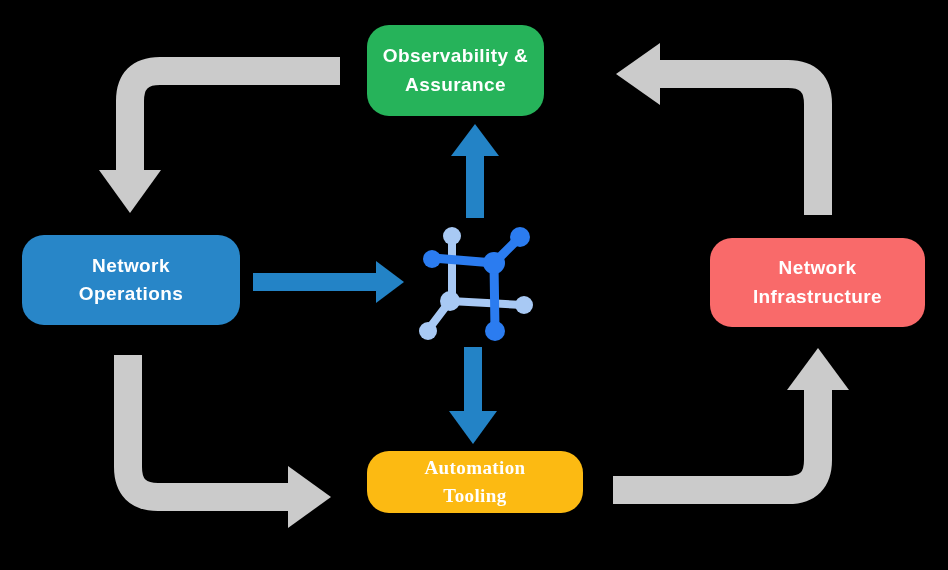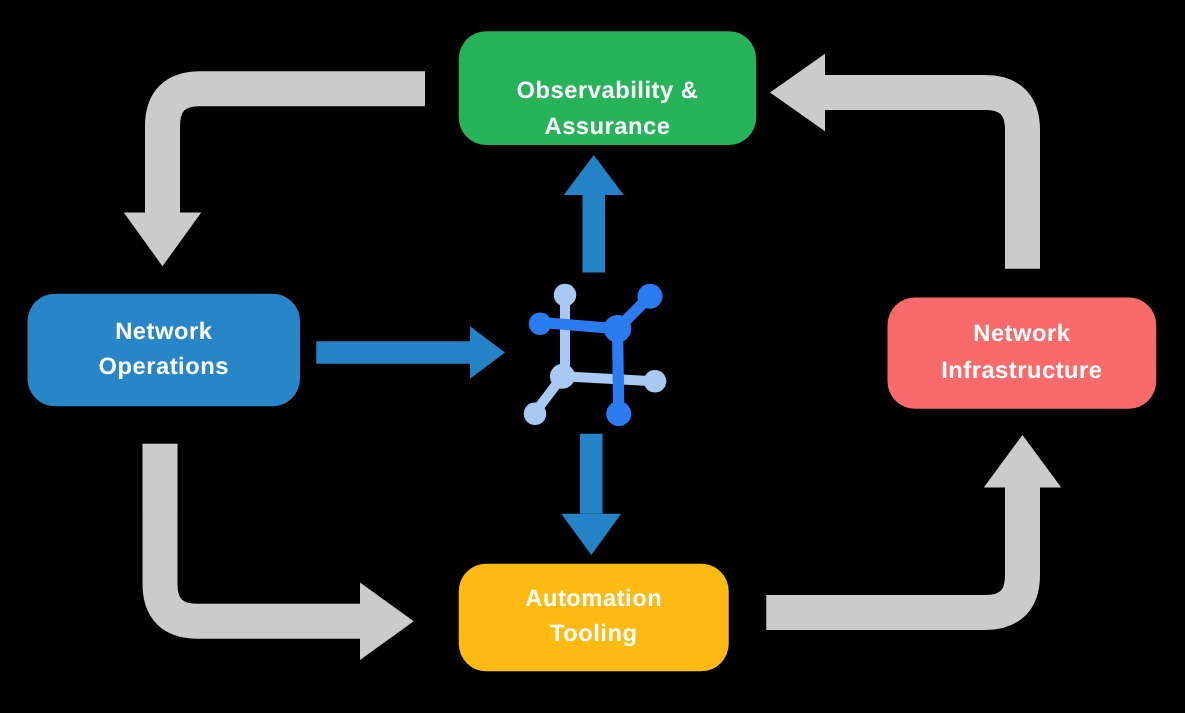--- a/index.html
+++ b/index.html
@@ -24,24 +24,24 @@
     text-align: center;
   }
   .node-label {
     color: var(--text, #ffffff);
     font-size: 19px;
     font-weight: 700;
     letter-spacing: 0.4px;
     line-height: 1.5;
     white-space: pre-line;
   }
-  .node-observability { left: 367px; top: 25px;  width: 238px; height: 91px; background: var(--node-green,  #26b35a); align-items: flex-end; }
+  .node-observability { left: 367px; top: 25px;  width: 177px; height: 91px; background: var(--node-green,  #26b35a); }
   .node-operations    { left: 22px;  top: 235px; width: 218px; height: 90px; background: var(--node-blue,   #2886c8); }
   .node-infrastructure{ left: 710px; top: 238px; width: 215px; height: 89px; background: var(--node-red,    #f96a6a); }
-  .node-automation    { left: 367px; top: 451px; width: 216px; height: 86px; background: var(--node-yellow, #fcba12); }
+  .node-automation    { left: 367px; top: 451px; width: 216px; height: 62px; background: var(--node-yellow, #fcba12); font-family: Liberation Serif, serif; }
 
   .cycle-shaft { fill: none; stroke: var(--cycle-arrow, #cbcbcb); stroke-width: 28; }
   .cycle-head  { fill: var(--cycle-arrow, #cbcbcb); stroke: none; }
   .flow-shaft  { fill: none; stroke: var(--flow-arrow, #2383c6); stroke-width: 18; }
   .flow-head   { fill: var(--flow-arrow, #2383c6); stroke: none; }
 
   .icon-light-line { fill: none; stroke: var(--icon-light, #a8c9f4); stroke-width: 8; stroke-linecap: round; }
   .icon-dark-line  { fill: none; stroke: var(--icon-dark,  #2b7cf0); stroke-width: 9; stroke-linecap: round; }
   .icon-light-dot  { fill: var(--icon-light, #a8c9f4); }
   .icon-dark-dot   { fill: var(--icon-dark,  #2b7cf0); }

